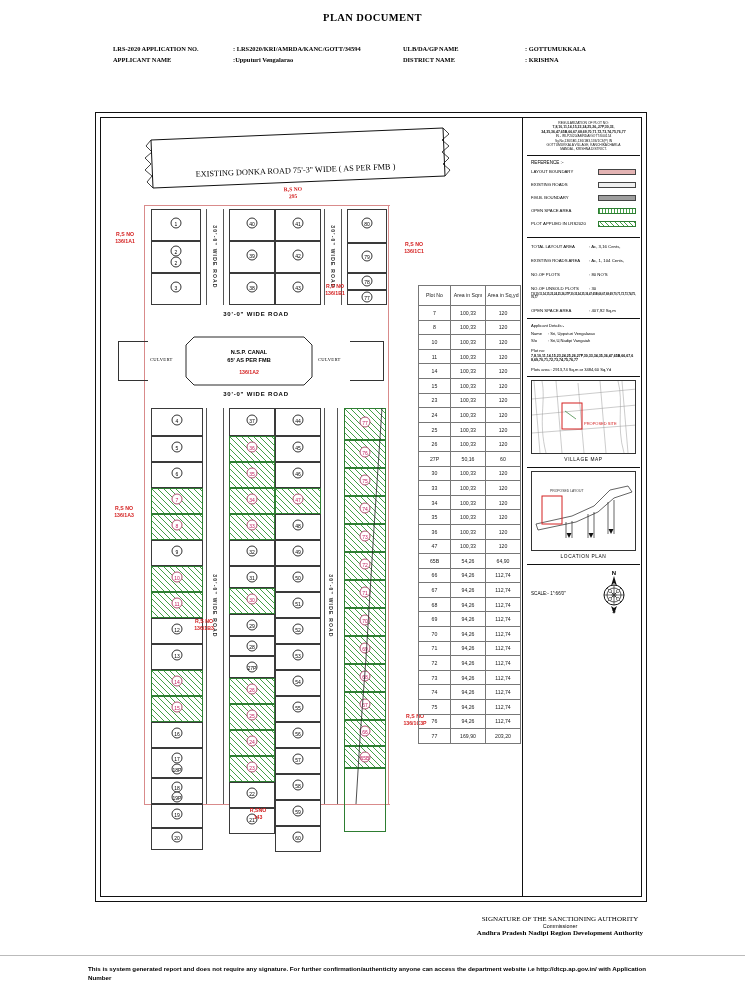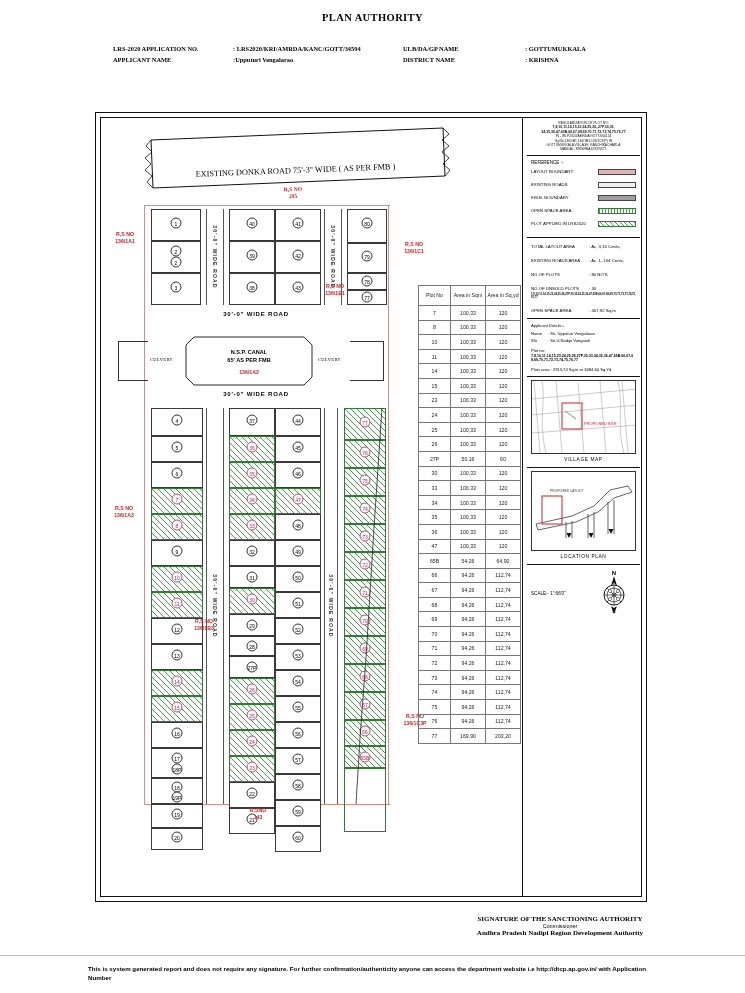--- a/index.html
+++ b/index.html
@@ -218,38 +218,38 @@
   .scaletxt {
     width:62px; font-size:4.6px;
     font-family:"Liberation Sans", sans-serif;
   }
 
   
   .sig {
     position:absolute; left:430px; top:915px; width:260px;
     text-align:center;
   }
-  .sig .l1 { font-size:7px; font-weight:bold;text-align:center; }
+  .sig .l1 { font-size:7px; font-weight:normal;text-align:center; }
   .sig .l2 { font-size:5.4px; font-family:"Liberation Sans", sans-serif; }
   .sig .l3 { font-size:7px; font-weight:bold; }
   .footbar {
     position:absolute; left:0; top:955px; width:745px; height:38px;
     border-top:1px solid #bbb; background:#fff;
   }
   .footbar p {
     margin:8px 88px 0 88px; font-size:6.2px; font-weight:bold;
     font-family:"Liberation Sans", sans-serif; line-height:9px;
   }
 </style>
 </head>
 <body>
 
 <div class="page">
 
-  <div class="doc-title">PLAN AUTHORITY</div>
+  <div class="doc-title">PLAN DOCUMENT</div>
 
   <div class="hdr-grid">
     <div class="hdr-row">
       <div class="hdr-c1">LRS-2020 APPLICATION NO.</div>
       <div class="hdr-c2">: LRS2020/KRI/AMRDA/KANC/GOTT/34594</div>
       <div class="hdr-c3">ULB/DA/GP NAME</div>
       <div class="hdr-c4">: GOTTUMUKKALA</div>
     </div>
     <div class="hdr-row">
       <div class="hdr-c1">APPLICANT NAME</div>

